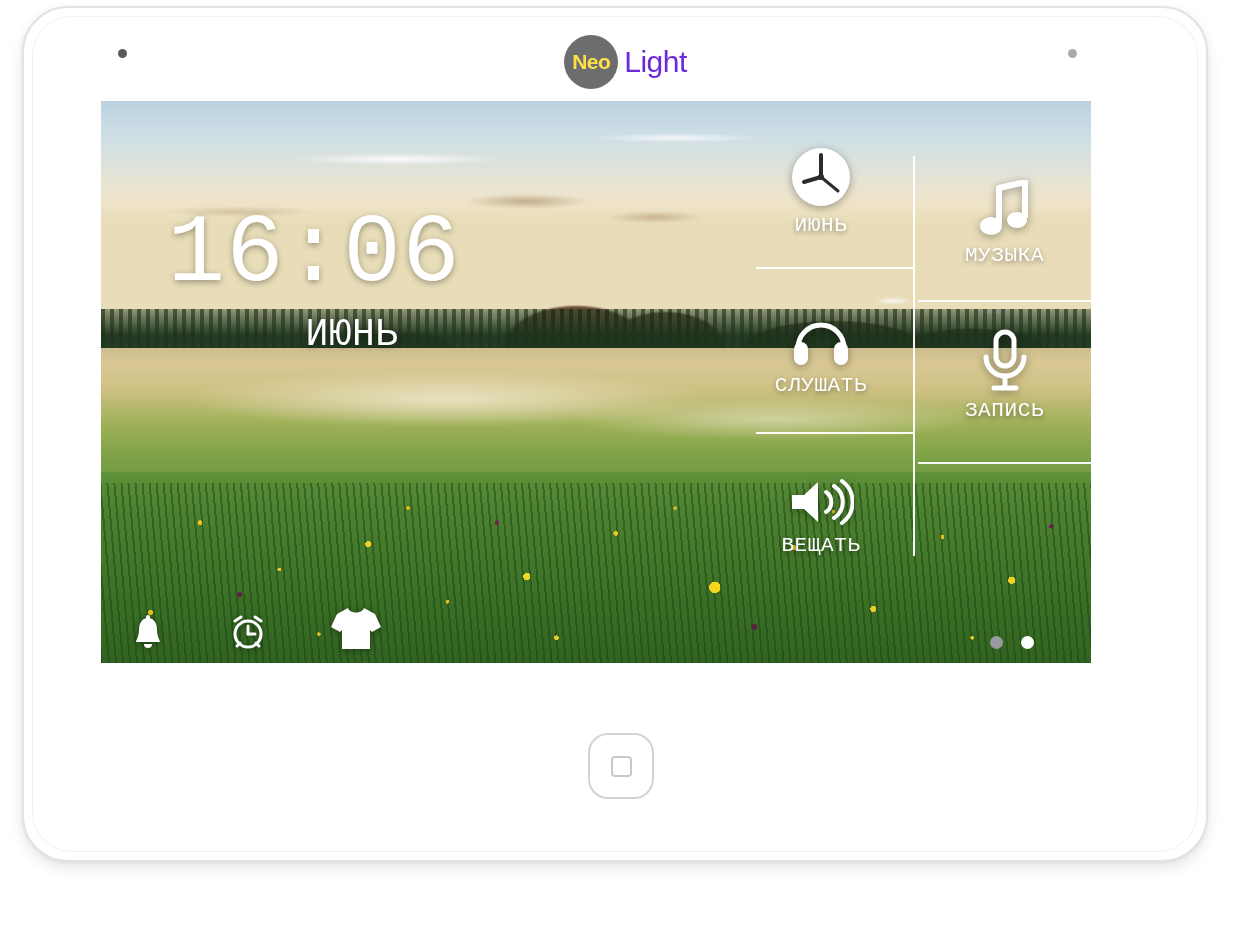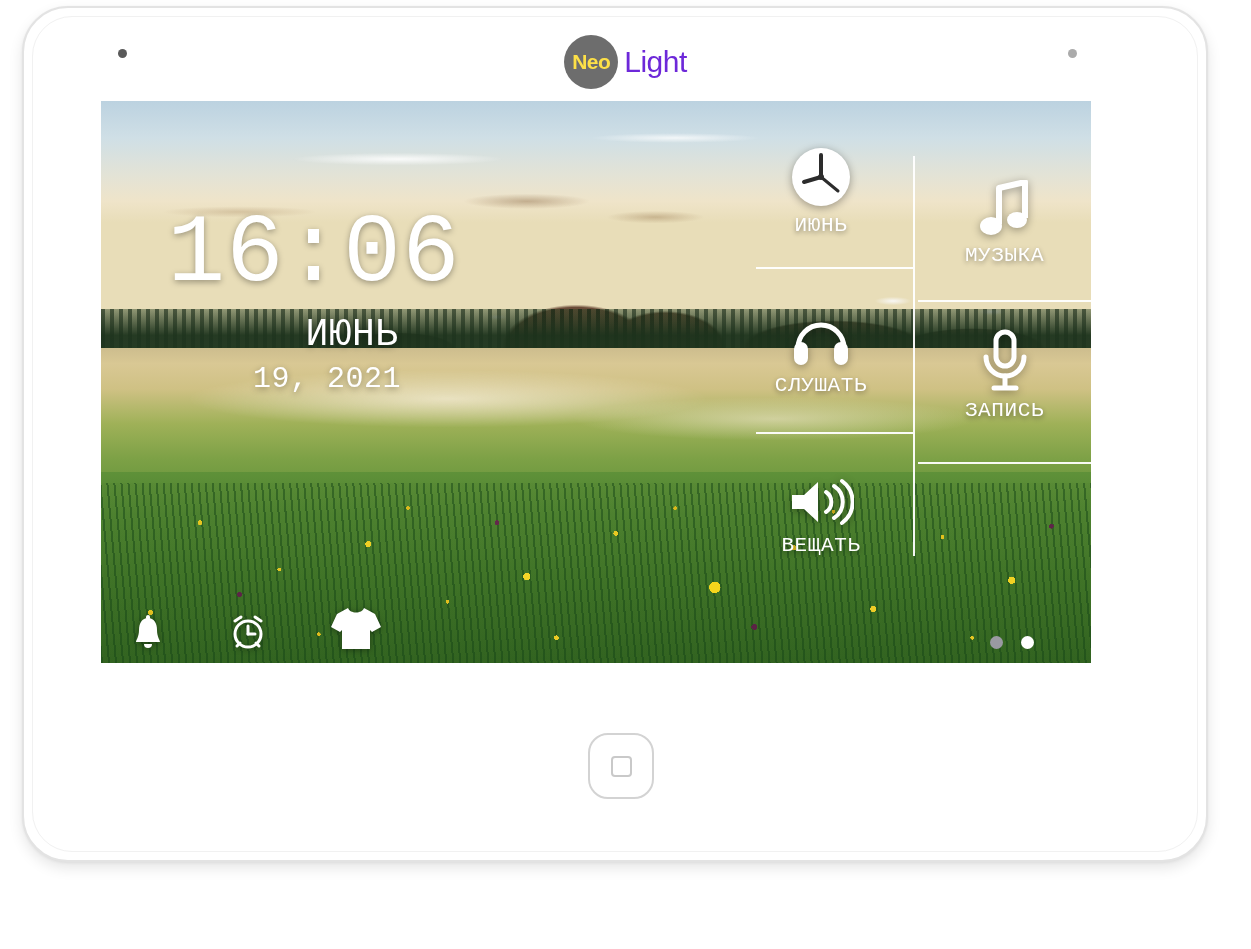--- a/index.html
+++ b/index.html
@@ -353,21 +353,20 @@
   <div class="wp-layer" id="wp-snow"></div>
   <div class="wp-layer" id="wp-forest"></div>
   <div class="wp-layer" id="wp-midmeadow"></div>
   <div class="wp-layer" id="wp-mist"></div>
   <div class="wp-layer" id="wp-lowmeadow"></div>
   <div class="wp-layer" id="wp-flowers"></div>
 
   <div id="clock-widget">
     <div id="clock-time">16:06</div>
     <div id="clock-month">ИЮНЬ</div>
-    <div id="clock-date">19, 2021</div>
   </div>
 
   <div id="col-divider"></div>
   <div class="hdivider" id="hd-mid-1"></div>
   <div class="hdivider" id="hd-mid-2"></div>
   <div class="hdivider" id="hd-right-1"></div>
   <div class="hdivider" id="hd-right-2"></div>
 
   <div class="menu-col" id="col-mid">
 

